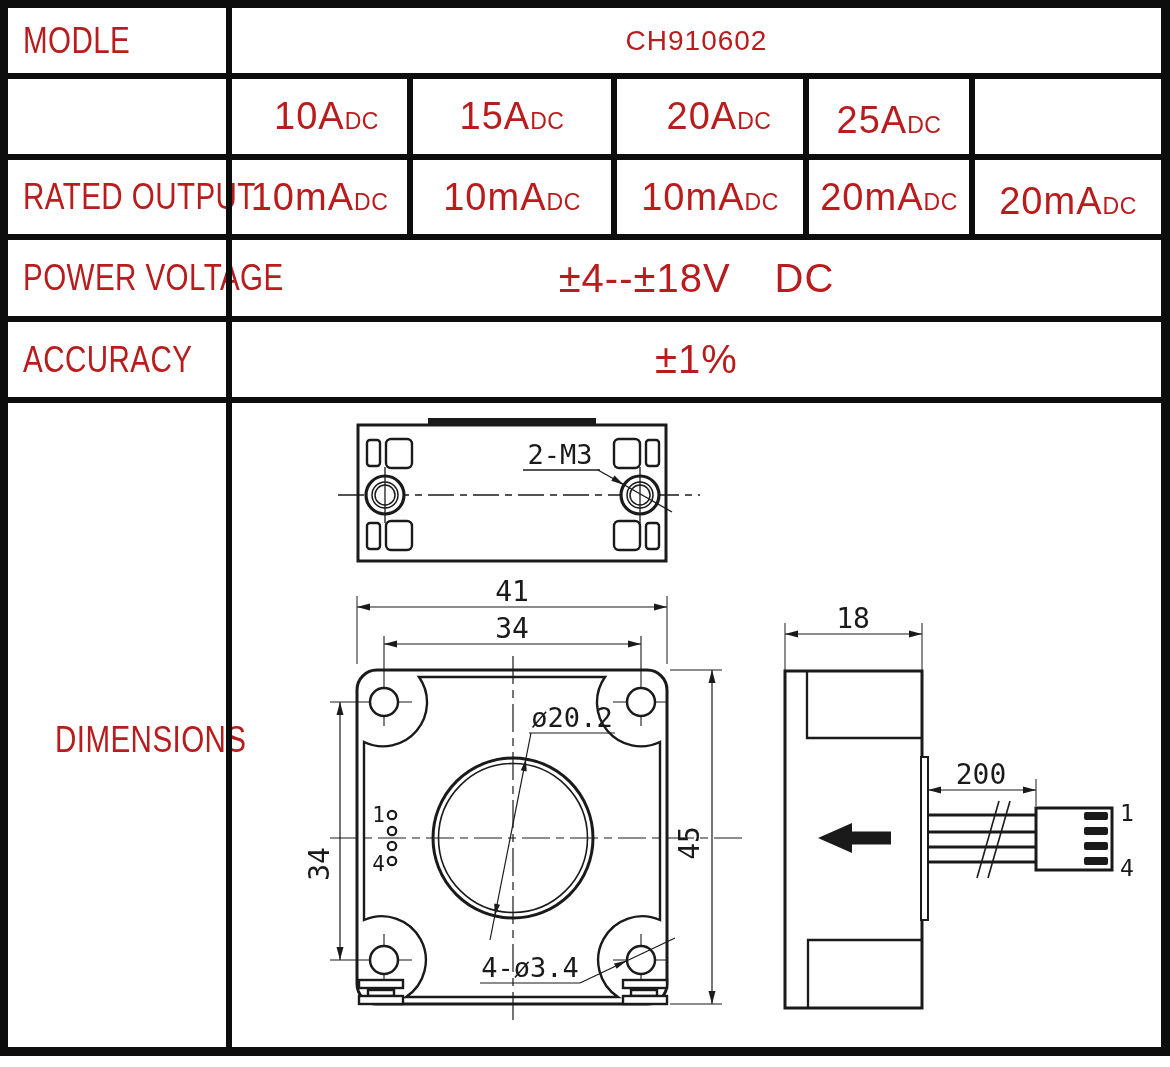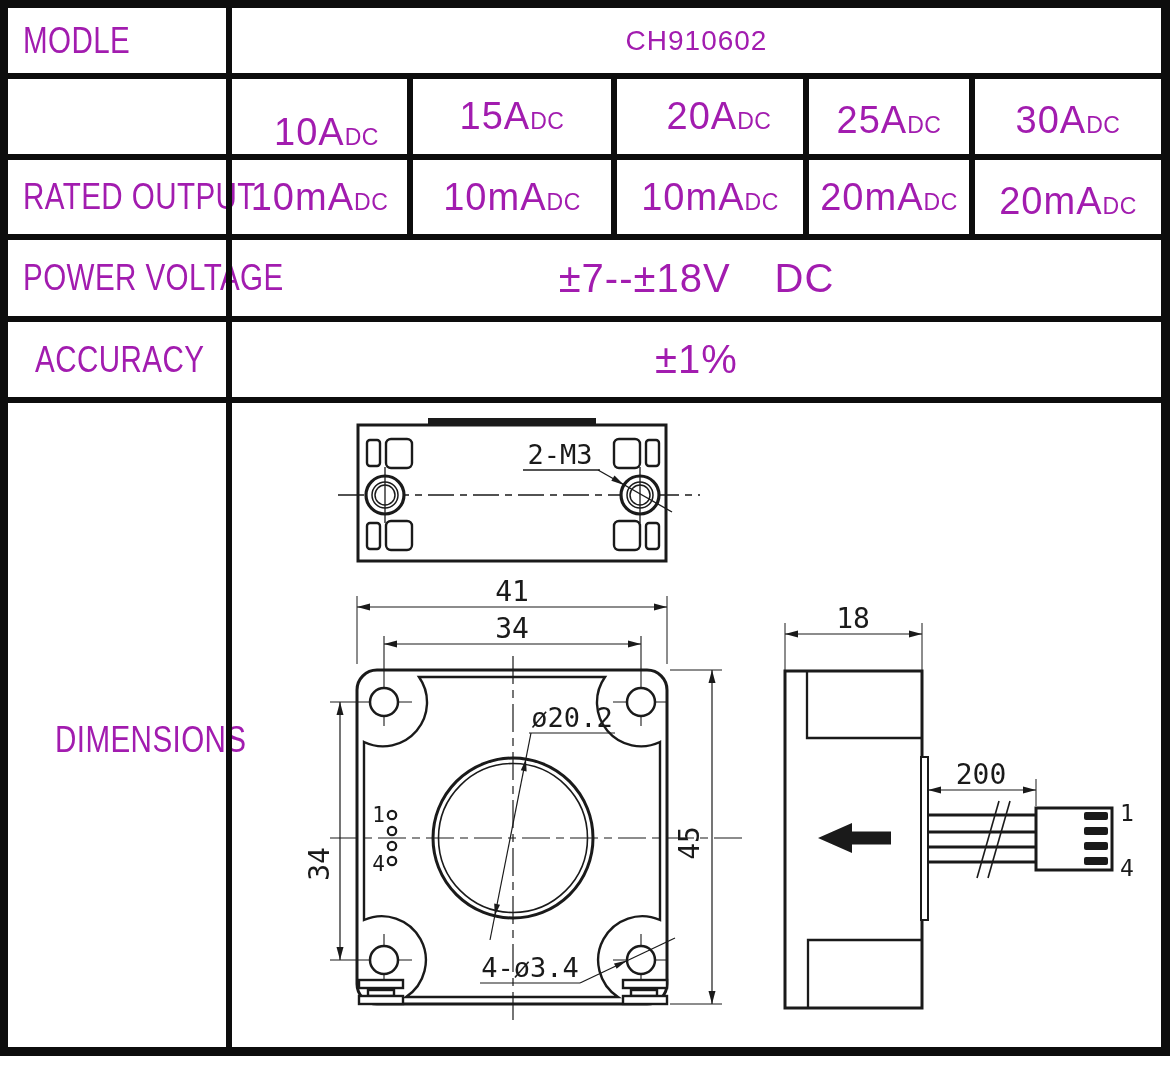--- a/index.html
+++ b/index.html
@@ -1,19 +1,19 @@
 <!DOCTYPE html>
 <html><head>
 <meta charset="utf-8">
 <style>
   html,body { margin:0; padding:0; background:#e8e8e8; }
   .page {
     position:relative; width:1170px; height:1067px;
     background:#ffffff; overflow:hidden;
-    font-family:"Liberation Sans", sans-serif; color:#a21caf;
+    font-family:"Liberation Sans", sans-serif; color:#b91c1c;
   }
   .gline { position:absolute; background:#0d0d0d; }
   .cell  { position:absolute; display:flex; align-items:center; overflow:visible; }
   .label-cell { justify-content:flex-start; padding-left:15px; }
   .value-cell { justify-content:center; }
   .lbl {
     font-size:37px; white-space:nowrap;
     transform:scaleX(0.80); transform-origin:0 50%; letter-spacing:0.5px;
   }
   .val  { font-size:38px; white-space:nowrap; letter-spacing:1px; }
@@ -32,35 +32,32 @@
 
 <div class="page">
 
   <div class="cell label-cell" style="left:8px;top:8px;width:212px;height:65px;">
     <span class="lbl">MODLE</span>
   </div>
   <div class="cell value-cell" style="left:232px;top:8px;width:929px;height:65px;">
     <span class="model-val">CH910602</span>
   </div>
 
-  <div class="cell value-cell" style="left:232px;top:79px;width:189px;height:75px;align-items:flex-end;">
+  <div class="cell value-cell" style="left:232px;top:79px;width:189px;height:75px;">
     <span class="val"><span>10A</span><span class="sub">DC</span></span>
   </div>
   <div class="cell value-cell" style="left:413px;top:79px;width:198px;height:75px;border-radius:13px;">
     <span class="val"><span>15A</span><span class="sub">DC</span></span>
   </div>
   <div class="cell value-cell" style="left:617px;top:79px;width:204px;height:75px;">
     <span class="val"><span>20A</span><span class="sub">DC</span></span>
   </div>
   <div class="cell value-cell" style="left:809px;top:79px;width:160px;height:83px;">
     <span class="val"><span>25A</span><span class="sub">DC</span></span>
   </div>
-  <div class="cell value-cell" style="left:975px;top:83px;width:186px;height:75px;">
-    <span class="val"><span>30A</span><span class="sub">DC</span></span>
-  </div>
 
   <div class="cell label-cell" style="left:8px;top:160px;width:212px;height:74px;">
     <span class="lbl">RATED OUTPUT</span>
   </div>
   <div class="cell value-cell" style="left:232px;top:160px;width:175px;height:74px;">
     <span class="val"><span>10mA</span><span class="sub">DC</span></span>
   </div>
   <div class="cell value-cell" style="left:413px;top:160px;width:198px;height:74px;">
     <span class="val"><span>10mA</span><span class="sub">DC</span></span>
   </div>
@@ -71,24 +68,24 @@
     <span class="val"><span>20mA</span><span class="sub">DC</span></span>
   </div>
   <div class="cell value-cell" style="left:975px;top:164px;width:186px;height:74px;">
     <span class="val"><span>20mA</span><span class="sub">DC</span></span>
   </div>
 
   <div class="cell label-cell" style="left:8px;top:240px;width:212px;height:76px;">
     <span class="lbl">POWER VOLTAGE</span>
   </div>
   <div class="cell value-cell" style="left:232px;top:240px;width:929px;height:76px;">
-    <span class="pv-val"><span>±7--±18V</span><span class="pv-unit">DC</span></span>
-  </div>
-
-  <div class="cell label-cell" style="left:8px;top:322px;width:212px;height:75px;margin-left:12px;">
+    <span class="pv-val"><span>±4--±18V</span><span class="pv-unit">DC</span></span>
+  </div>
+
+  <div class="cell label-cell" style="left:8px;top:322px;width:212px;height:75px;">
     <span class="lbl">ACCURACY</span>
   </div>
   <div class="cell value-cell" style="left:232px;top:322px;width:929px;height:75px;">
     <span class="acc-val">±1%</span>
   </div>
 
   <div class="cell label-cell" style="left:8px;top:403px;width:212px;height:674px;padding-left:47px;">
     <span class="lbl">DIMENSIONS</span>
   </div>
 

